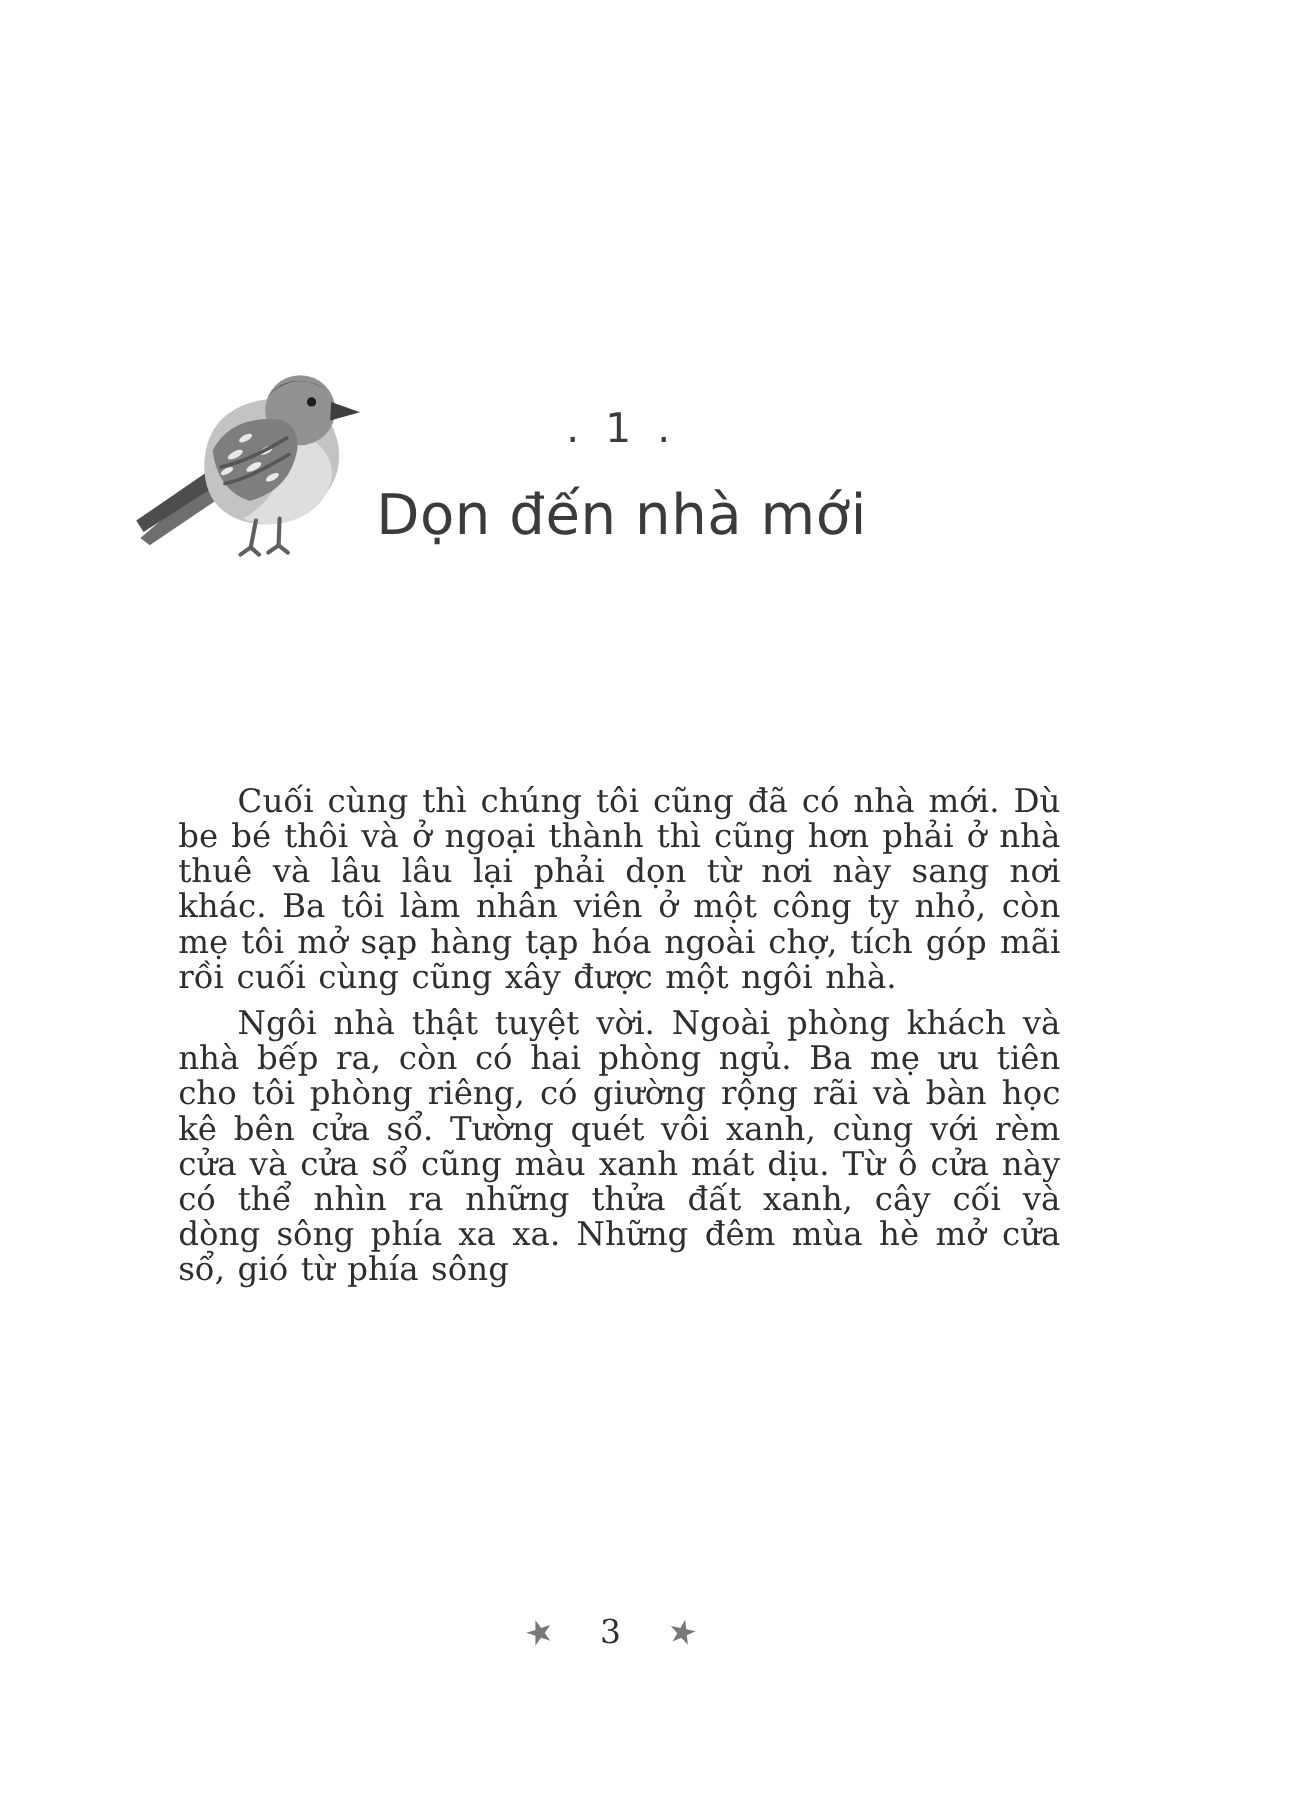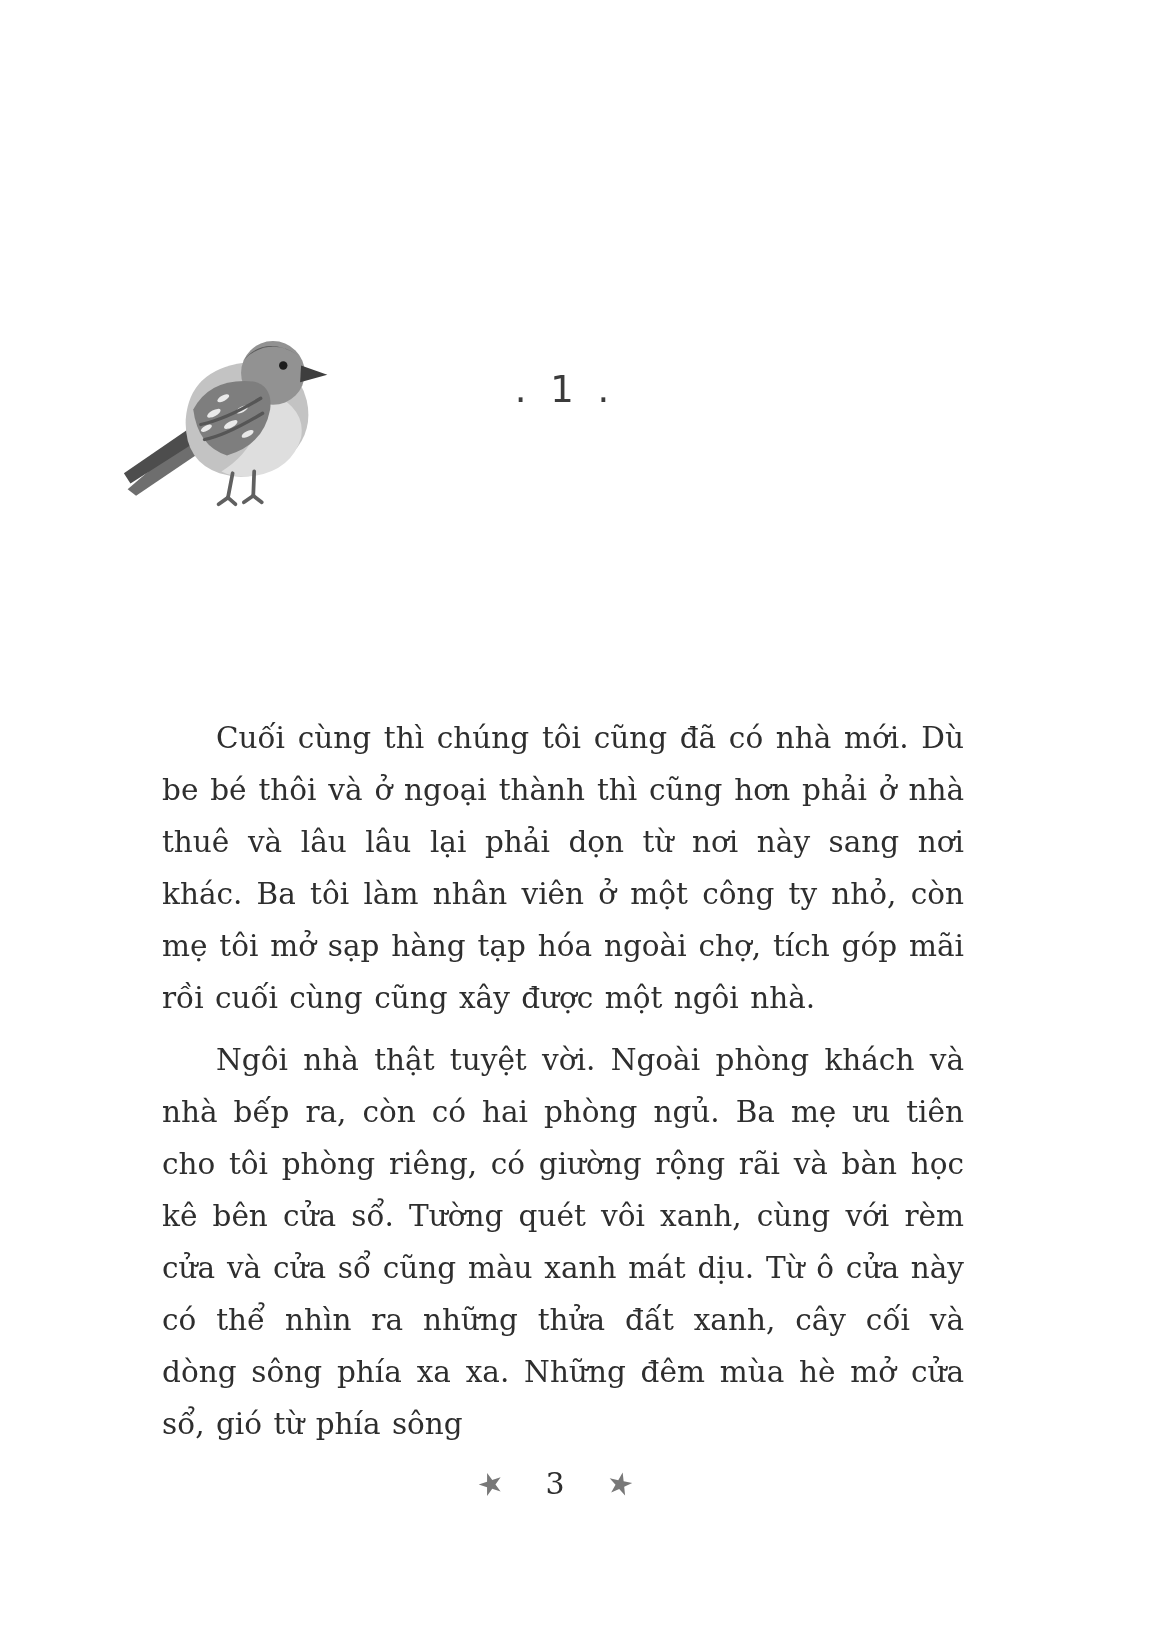--- a/index.html
+++ b/index.html
@@ -47,21 +47,21 @@
     letter-spacing: 0.5px;
   }
 
   
   .body-text {
     position: absolute;
     left: 162px;
     top: 712px;
     width: 802px;
     font-size: 29.5px;
-    line-height: 52px;
+    line-height: 32px;
     color: #2e2e2e;
     text-align: justify;
   }
   .body-text p {
     margin: 0 0 10px 0;
     text-indent: 54px;
     word-spacing: 2px;
   }
 
   
@@ -133,20 +133,21 @@
         <path d="M113 186 L121 193"></path>
         <path d="M141 158 L140 184"></path>
         <path d="M140 184 L130 191"></path>
         <path d="M140 184 L149 191"></path>
       </g>
     </svg>
   </div>
 
   <div class="chapter-title-block">
     <div class="chapter-number">. 1 .</div>
+    <h1 class="chapter-title">Dọn đến nhà mới</h1>
   </div>
 
   <div class="body-text">
     <p>Cuối cùng thì chúng tôi cũng đã có nhà mới. Dù be bé thôi và ở ngoại thành thì cũng hơn phải ở nhà thuê và lâu lâu lại phải dọn từ nơi này sang nơi khác. Ba tôi làm nhân viên ở một công ty nhỏ, còn mẹ tôi mở sạp hàng tạp hóa ngoài chợ, tích góp mãi rồi cuối cùng cũng xây được một ngôi nhà.</p>
     <p>Ngôi nhà thật tuyệt vời. Ngoài phòng khách và nhà bếp ra, còn có hai phòng ngủ. Ba mẹ ưu tiên cho tôi phòng riêng, có giường rộng rãi và bàn học kê bên cửa sổ. Tường quét vôi xanh, cùng với rèm cửa và cửa sổ cũng màu xanh mát dịu. Từ ô cửa này có thể nhìn ra những thửa đất xanh, cây cối và dòng sông phía xa xa. Những đêm mùa hè mở cửa sổ, gió từ phía sông</p>
   </div>
 
   <div class="page-footer">
     <span class="star left">★</span>
     <span class="page-number">3</span>

